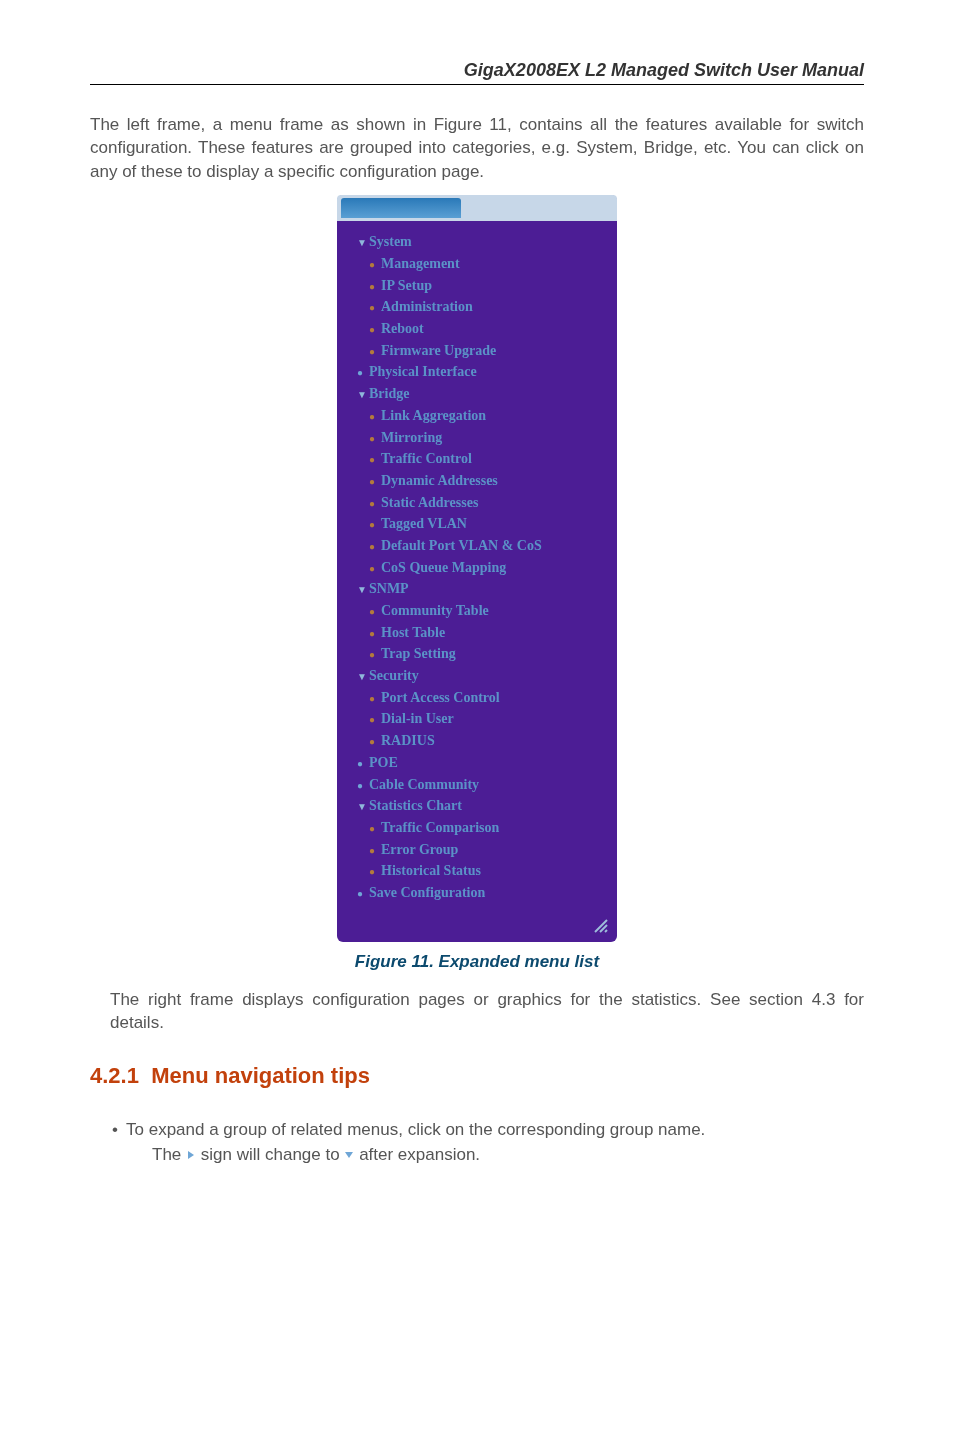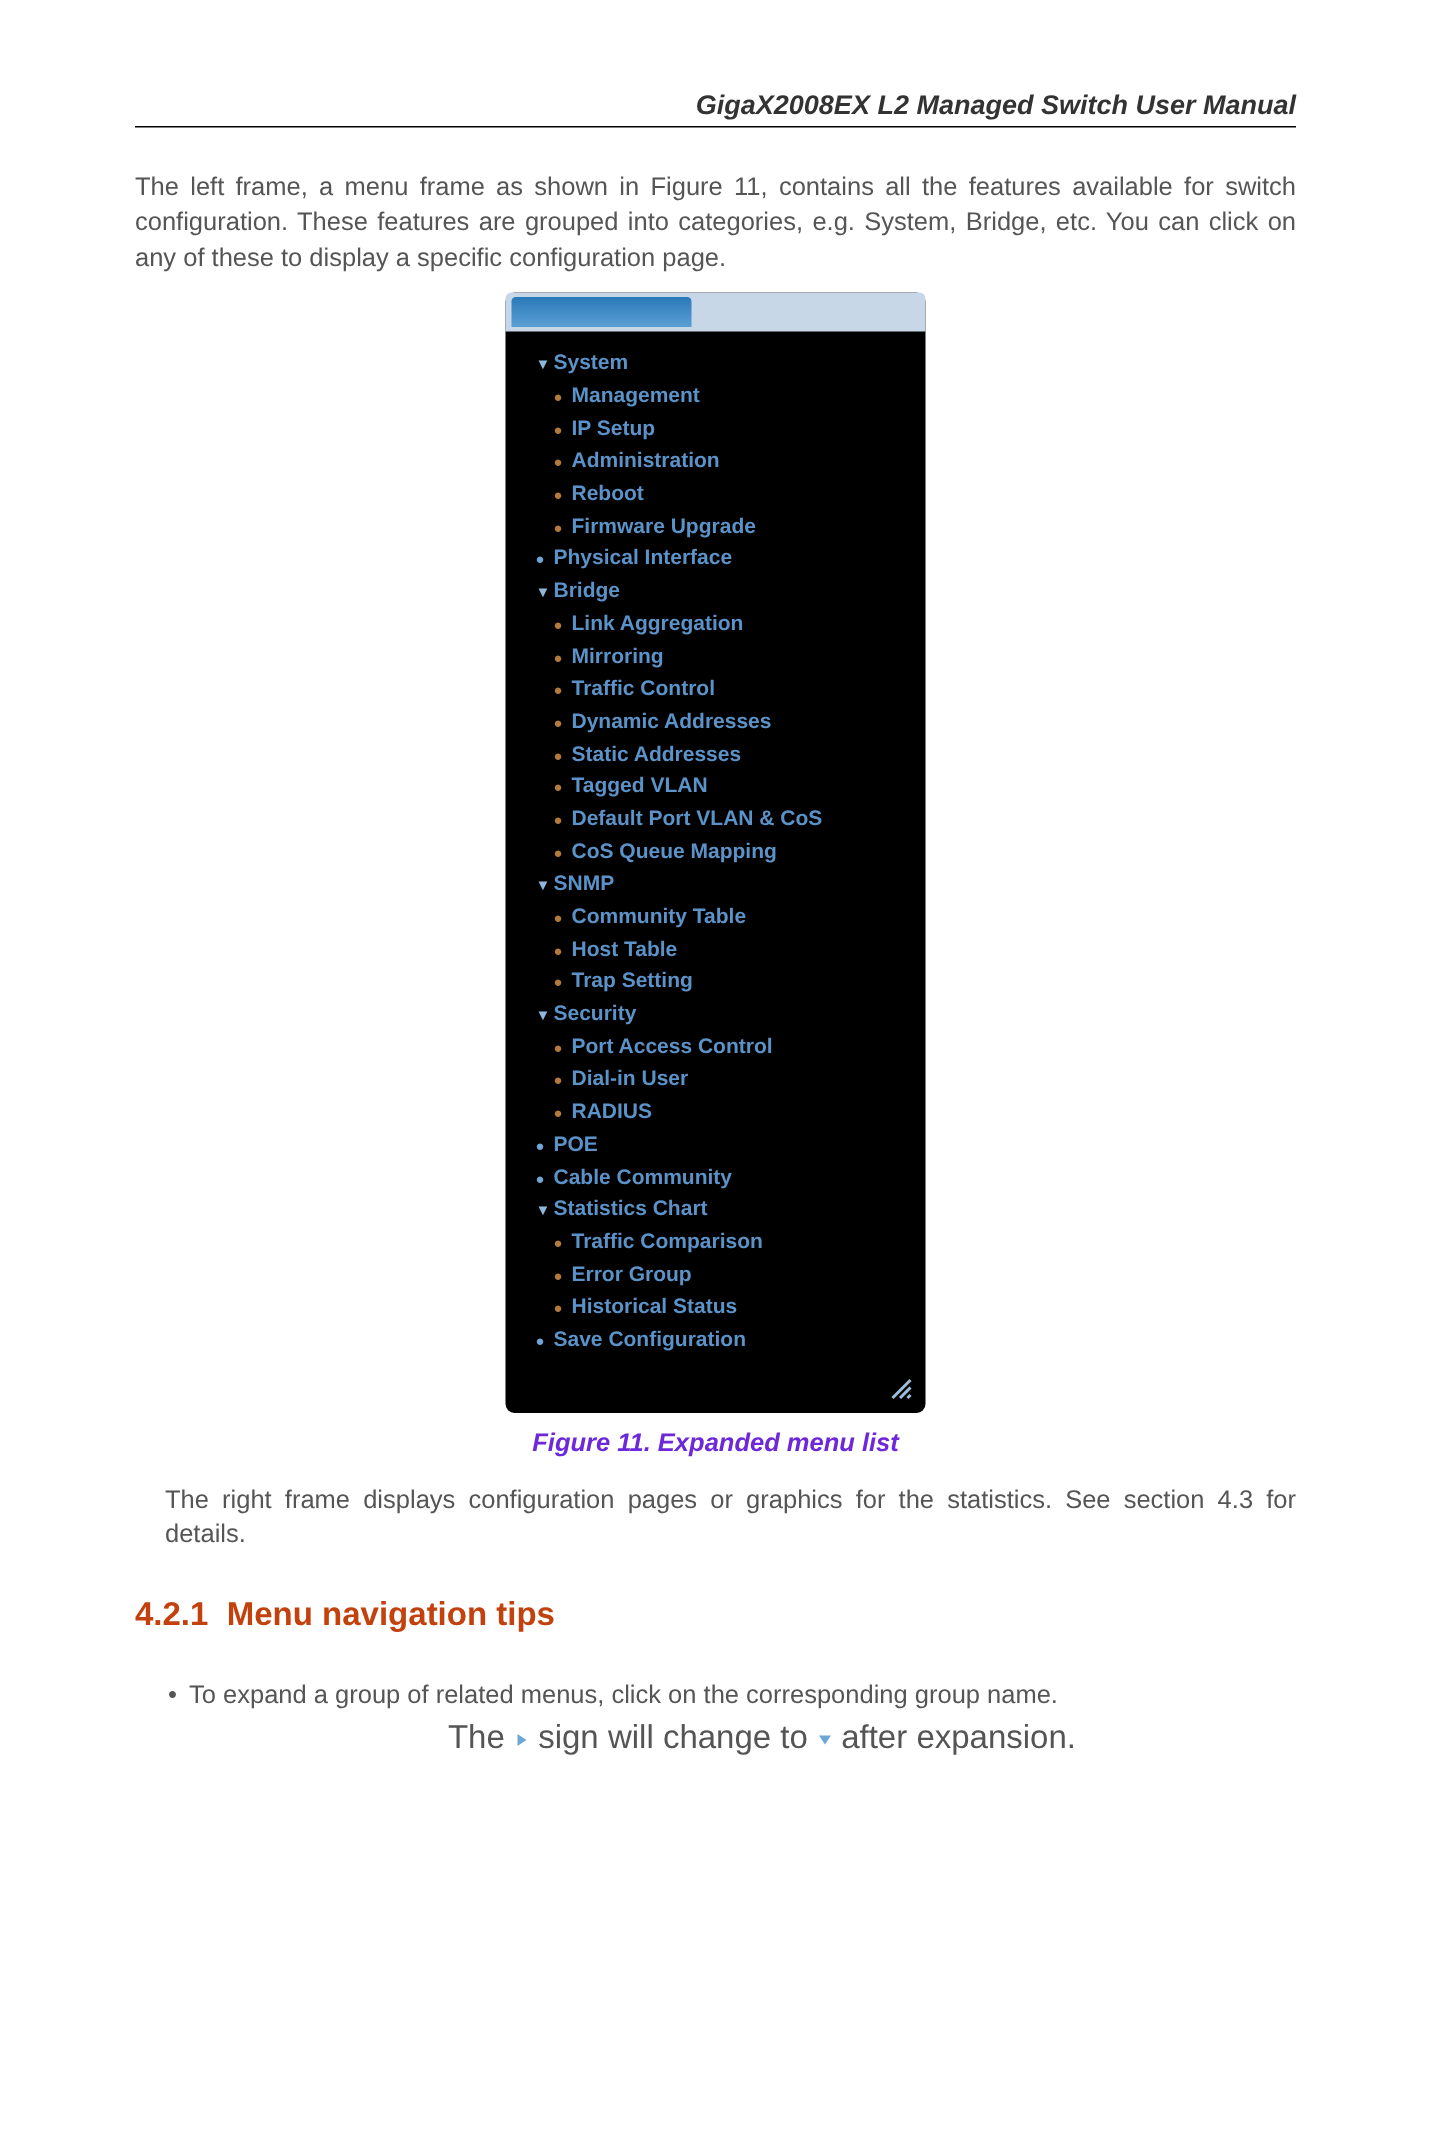--- a/index.html
+++ b/index.html
@@ -27,23 +27,24 @@
     color: #555;
     margin-bottom: 12px;
   }
   .menu-wrap {
     display: flex;
     justify-content: center;
     margin: 0 auto 10px auto;
   }
   .menu-frame {
     width: 280px;
-    background: #000000;
+    background: #4c1d95;
     border-radius: 6px;
     padding: 0 0 8px 0;
+    font-family: Liberation Serif, serif;
   }
   .tabbar {
     height: 26px;
     background: #c7d7e8;
     border-radius: 4px 4px 0 0;
     position: relative;
     overflow: hidden;
     margin-bottom: 10px;
   }
   .tabbar .tab {
@@ -93,21 +94,21 @@
     padding-right: 8px;
     padding-top: 8px;
   }
   .corner svg { display: block; }
   .caption {
     text-align: center;
     font-weight: bold;
     font-style: italic;
     font-size: 17px;
     margin: 8px 0 16px 0;
-    color: #6d28d9;
+    color: #0c4a6e;
   }
   .after {
     font-size: 17px;
     line-height: 1.38;
     text-align: justify;
     color: #555;
     margin-bottom: 28px;
     margin-left: 20px;
   }
   .section-h {
@@ -121,25 +122,24 @@
     font-size: 17px;
     color: #555;
     line-height: 1.5;
     padding-left: 22px;
   }
   .bullet-row .dot {
     width: 14px;
     flex-shrink: 0;
   }
   .sub-line {
-    font-size: 22px;
+    font-size: 17px;
     color: #555;
     padding-left: 62px;
     margin-top: 3px;
-    text-align: center;
   }
   .page-root { position: relative; min-height: 1432px; }
 </style>
 </head>
 <body>
 <div class="page-root">
 
 <div class="header-title">GigaX2008EX L2 Managed Switch User Manual</div>
 
 <p class="intro">The left frame, a menu frame as shown in Figure 11, contains all the features available for switch configuration. These features are grouped into categories, e.g. System, Bridge, etc. You can click on any of these to display a specific configuration page.</p>

